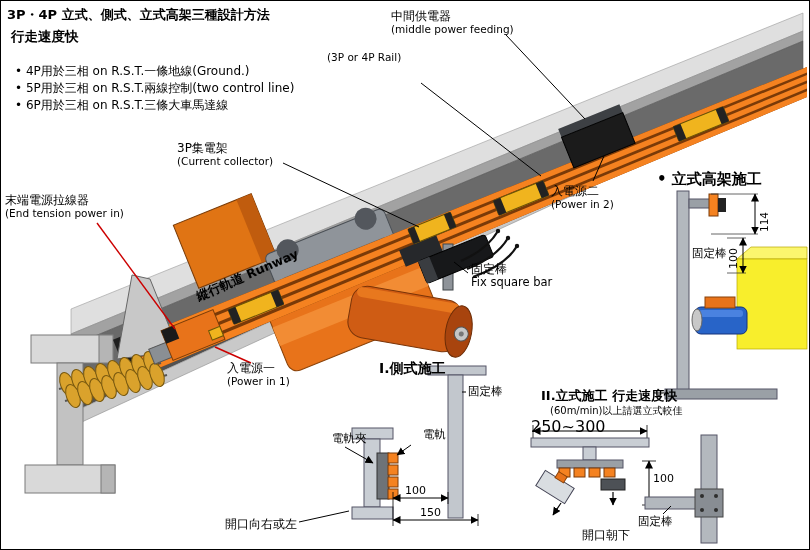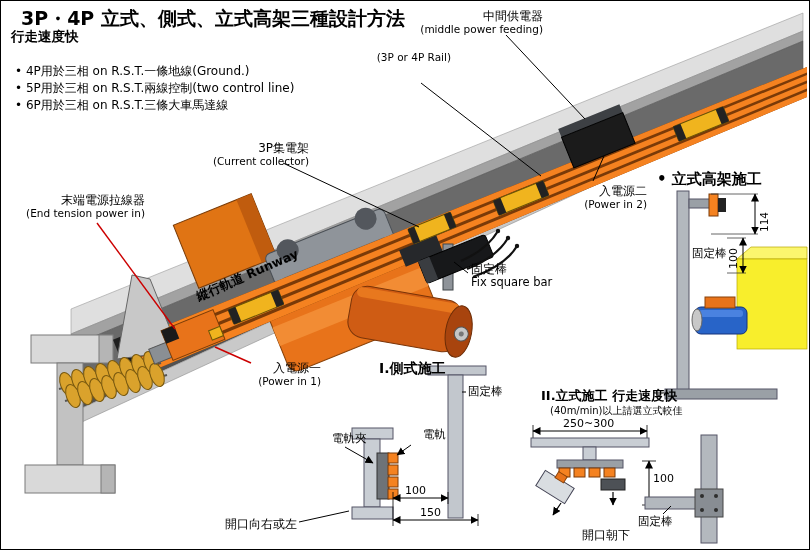--- a/index.html
+++ b/index.html
@@ -2,21 +2,21 @@
 <html><head>
 <meta charset="utf-8">
 <style>
   *{margin:0;padding:0;box-sizing:border-box}
   html,body{width:810px;height:550px;background:#fff;
     font-family:"DejaVu Sans","Liberation Sans",sans-serif;color:#000}
   #canvas{position:relative;width:810px;height:550px;background:#fff;
     border:1px solid #000;overflow:hidden}
   svg.art{position:absolute;left:0;top:0}
   .lbl{position:absolute;white-space:nowrap;line-height:1.2;color:#000}
-  .c{text-align:right}
+  .c{text-align:left}
   .b{font-weight:bold}
   .s12{font-size:12px}.s11{font-size:11.5px}.s10{font-size:10.5px}
   .rot90{transform:rotate(-90deg);transform-origin:0 0}
 </style>
 </head>
 <body>
 
 <div id="canvas">
 
 <svg class="art" width="810" height="550" viewBox="0 0 810 550">
@@ -260,34 +260,34 @@
     <g fill="#2e2e2e">
       <circle cx="701" cy="495" r="2"></circle>
           <circle cx="715" cy="495" r="2"></circle>
       <circle cx="701" cy="509" r="2"></circle>
           <circle cx="715" cy="509" r="2"></circle>
     </g>
     <line x1="662" y1="513" x2="670" y2="505" stroke="#000" stroke-width="1"></line>
   </g>
 </svg>
 
-<div class="lbl b" style="left:20px;top:6px;font-size:19px">3P・4P 立式、側式、立式高架三種設計方法</div>
+<div class="lbl b" style="left:6px;top:6px;font-size:13px">3P・4P 立式、側式、立式高架三種設計方法</div>
 <div class="lbl b" style="left:10px;top:27px;font-size:13.5px">行走速度快</div>
 <div class="lbl s12" style="left:14px;top:63px">• 4P用於三相 on R.S.T.一條地線(Ground.)</div>
 <div class="lbl s12" style="left:14px;top:80px">• 5P用於三相 on R.S.T.兩線控制(two control line)</div>
 <div class="lbl s12" style="left:14px;top:97px">• 6P用於三相 on R.S.T.三條大車馬達線</div>
 
 <div class="lbl c" style="left:390px;top:8px;width:152px">
   <div class="s12">中間供電器</div>
   <div class="s10">(middle power feeding)</div>
 </div>
 <div class="lbl c" style="left:326px;top:50px;width:124px">
   <div class="s10">(3P or 4P Rail)</div>
 </div>
-<div class="lbl c" style="left:192px;top:140px;width:116px">
+<div class="lbl c" style="left:176px;top:140px;width:116px">
   <div class="s12">3P集電架</div>
   <div class="s10">(Current collector)</div>
 </div>
 <div class="lbl c" style="left:550px;top:183px;width:96px">
   <div class="s12">入電源二</div>
   <div class="s10">(Power in 2)</div>
 </div>
 <div class="lbl c" style="left:4px;top:192px;width:140px">
   <div class="s12">末端電源拉線器</div>
   <div class="s10">(End tension power in)</div>
@@ -309,19 +309,19 @@
 
 <div class="lbl b" style="left:378px;top:359px;font-size:14px">I.側式施工</div>
 <div class="lbl s11" style="left:467px;top:384px">固定棒</div>
 <div class="lbl s11" style="left:331px;top:431px">電軌夾</div>
 <div class="lbl s11" style="left:422px;top:427px">電軌</div>
 <div class="lbl" style="left:404px;top:483px;font-size:11px">100</div>
 <div class="lbl" style="left:419px;top:505px;font-size:11px">150</div>
 <div class="lbl s12" style="left:224px;top:516px">開口向右或左</div>
 
 <div class="lbl b" style="left:540px;top:387px;font-size:13px">II.立式施工 行走速度快</div>
-<div class="lbl" style="left:549px;top:404px;font-size:10px">(40m/min)以上請選立式較佳</div>
-<div class="lbl" style="left:562px;top:416px;font-size:11px">250~300</div>
+<div class="lbl" style="left:549px;top:404px;font-size:10px">(60m/min)以上請選立式較佳</div>
+<div class="lbl" style="left:530px;top:416px;font-size:16px">250~300</div>
 <div class="lbl" style="left:652px;top:471px;font-size:11px">100</div>
 <div class="lbl s11" style="left:637px;top:514px">固定棒</div>
 <div class="lbl s12" style="left:581px;top:527px">開口朝下</div>
 
 </div>
 
 </body></html>

